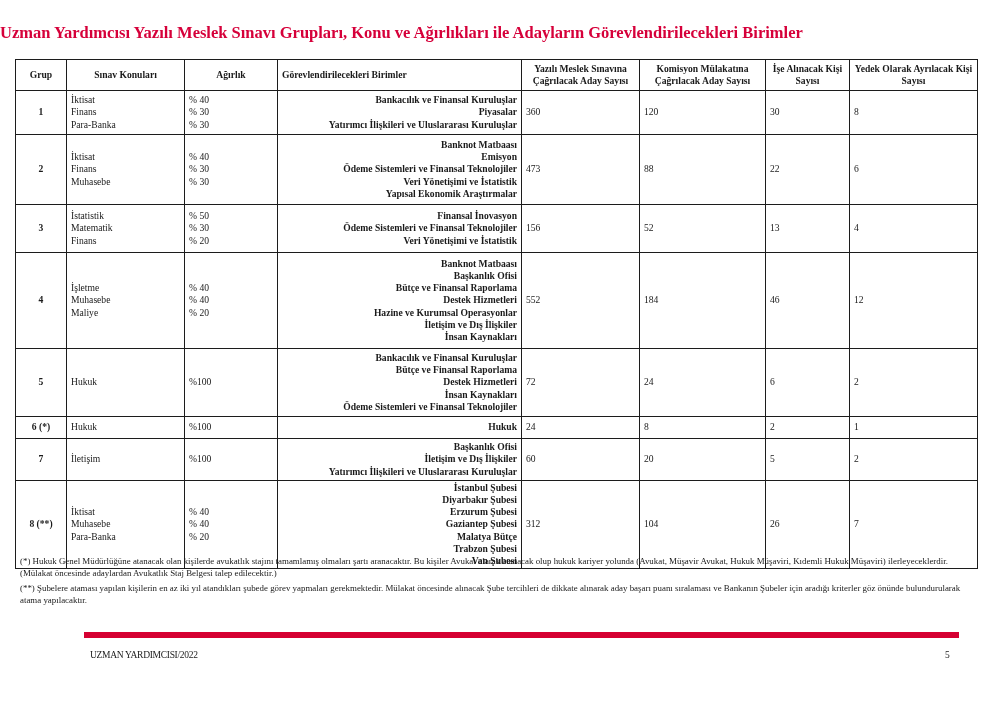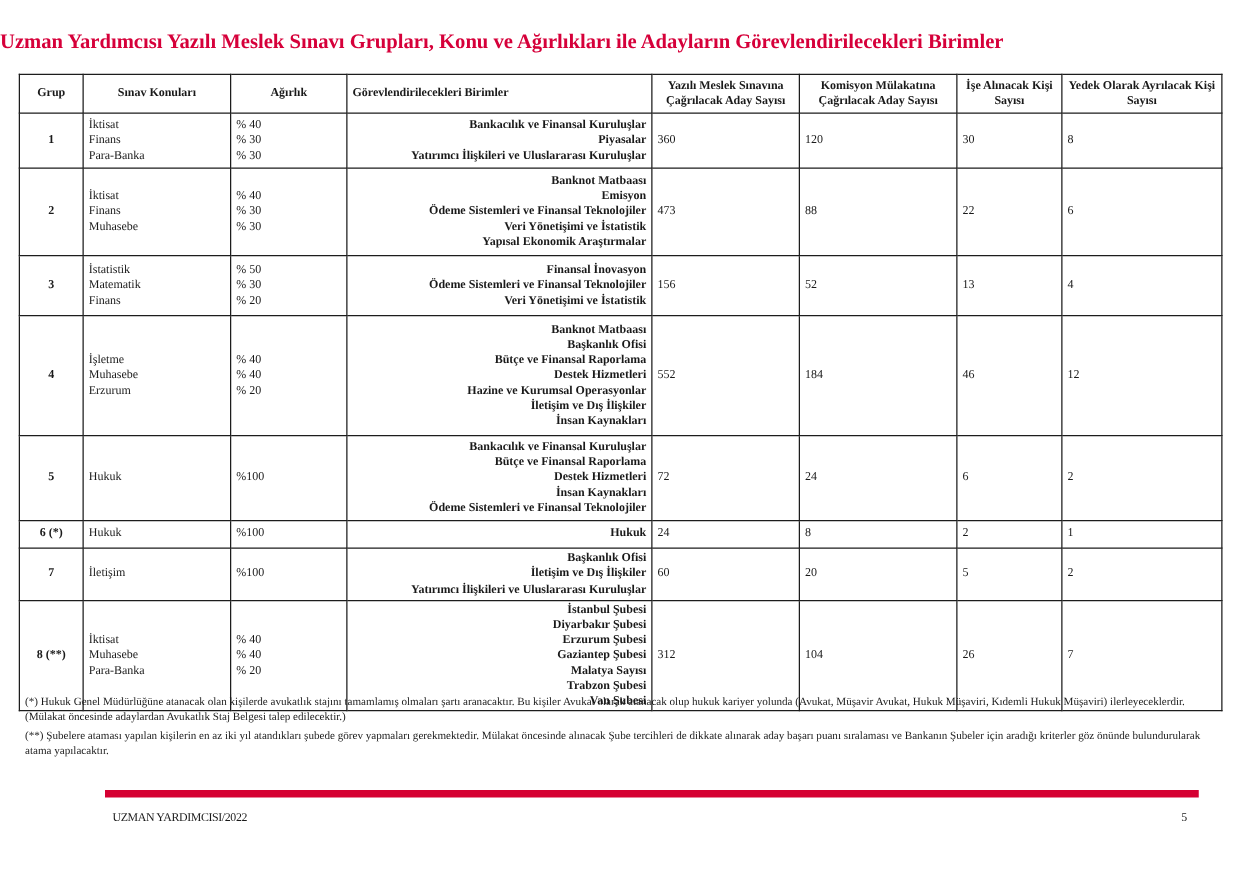--- a/index.html
+++ b/index.html
@@ -148,21 +148,21 @@
         <td class="c">156</td>
         <td class="c">52</td>
         <td class="c">13</td>
         <td class="c">4</td>
       </tr>
       <tr class="r4">
         <td class="grp">4</td>
         <td class="c">
           <span class="line">İşletme</span>
           <span class="line">Muhasebe</span>
-          <span class="line">Erzurum</span>
+          <span class="line">Maliye</span>
         </td>
         <td class="c">
           <span class="line">% 40</span>
           <span class="line">% 40</span>
           <span class="line">% 20</span>
         </td>
         <td class="l">
           <span class="line">Banknot Matbaası</span>
           <span class="line">Başkanlık Ofisi</span>
           <span class="line">Bütçe ve Finansal Raporlama</span>
@@ -240,21 +240,21 @@
         <td class="c">
           <span class="line">% 40</span>
           <span class="line">% 40</span>
           <span class="line">% 20</span>
         </td>
         <td class="l">
           <span class="line">İstanbul Şubesi</span>
           <span class="line">Diyarbakır Şubesi</span>
           <span class="line">Erzurum Şubesi</span>
           <span class="line">Gaziantep Şubesi</span>
-          <span class="line">Malatya Sayısı</span>
+          <span class="line">Malatya Bütçe</span>
           <span class="line">Trabzon Şubesi</span>
           <span class="line">Van Şubesi</span>
         </td>
         <td class="c">312</td>
         <td class="c">104</td>
         <td class="c">26</td>
         <td class="c">7</td>
       </tr>
     </tbody>
 </table>

